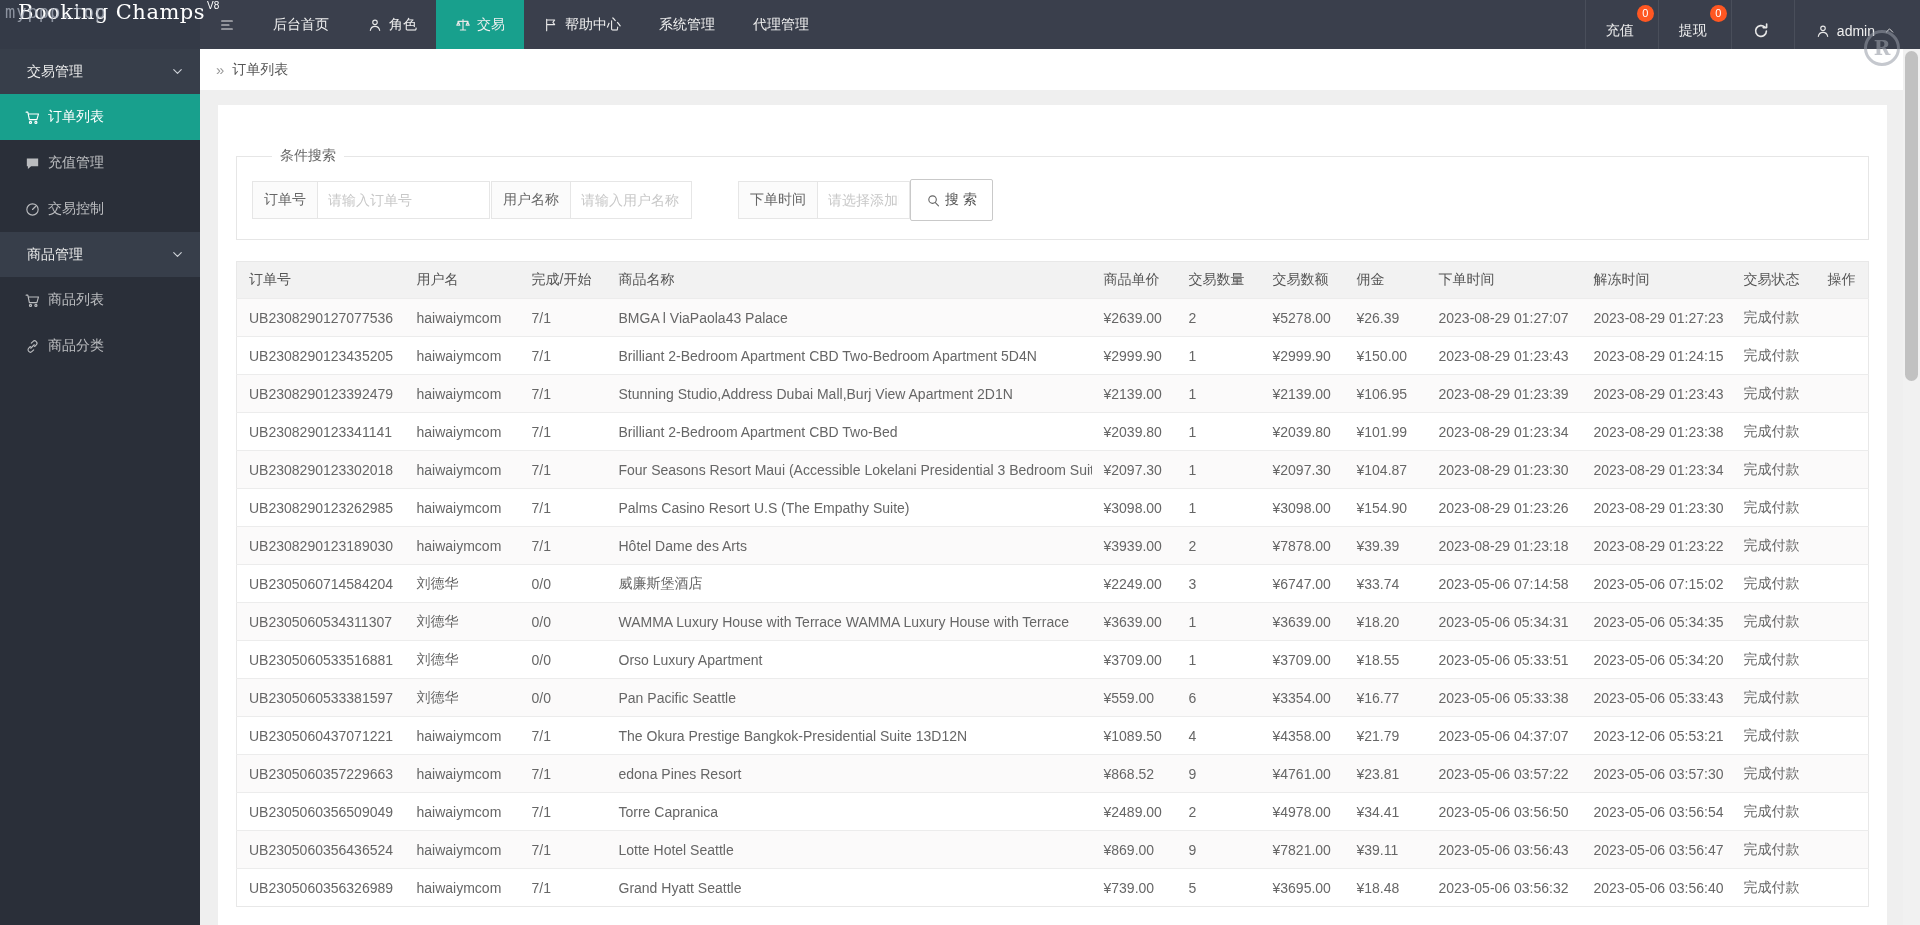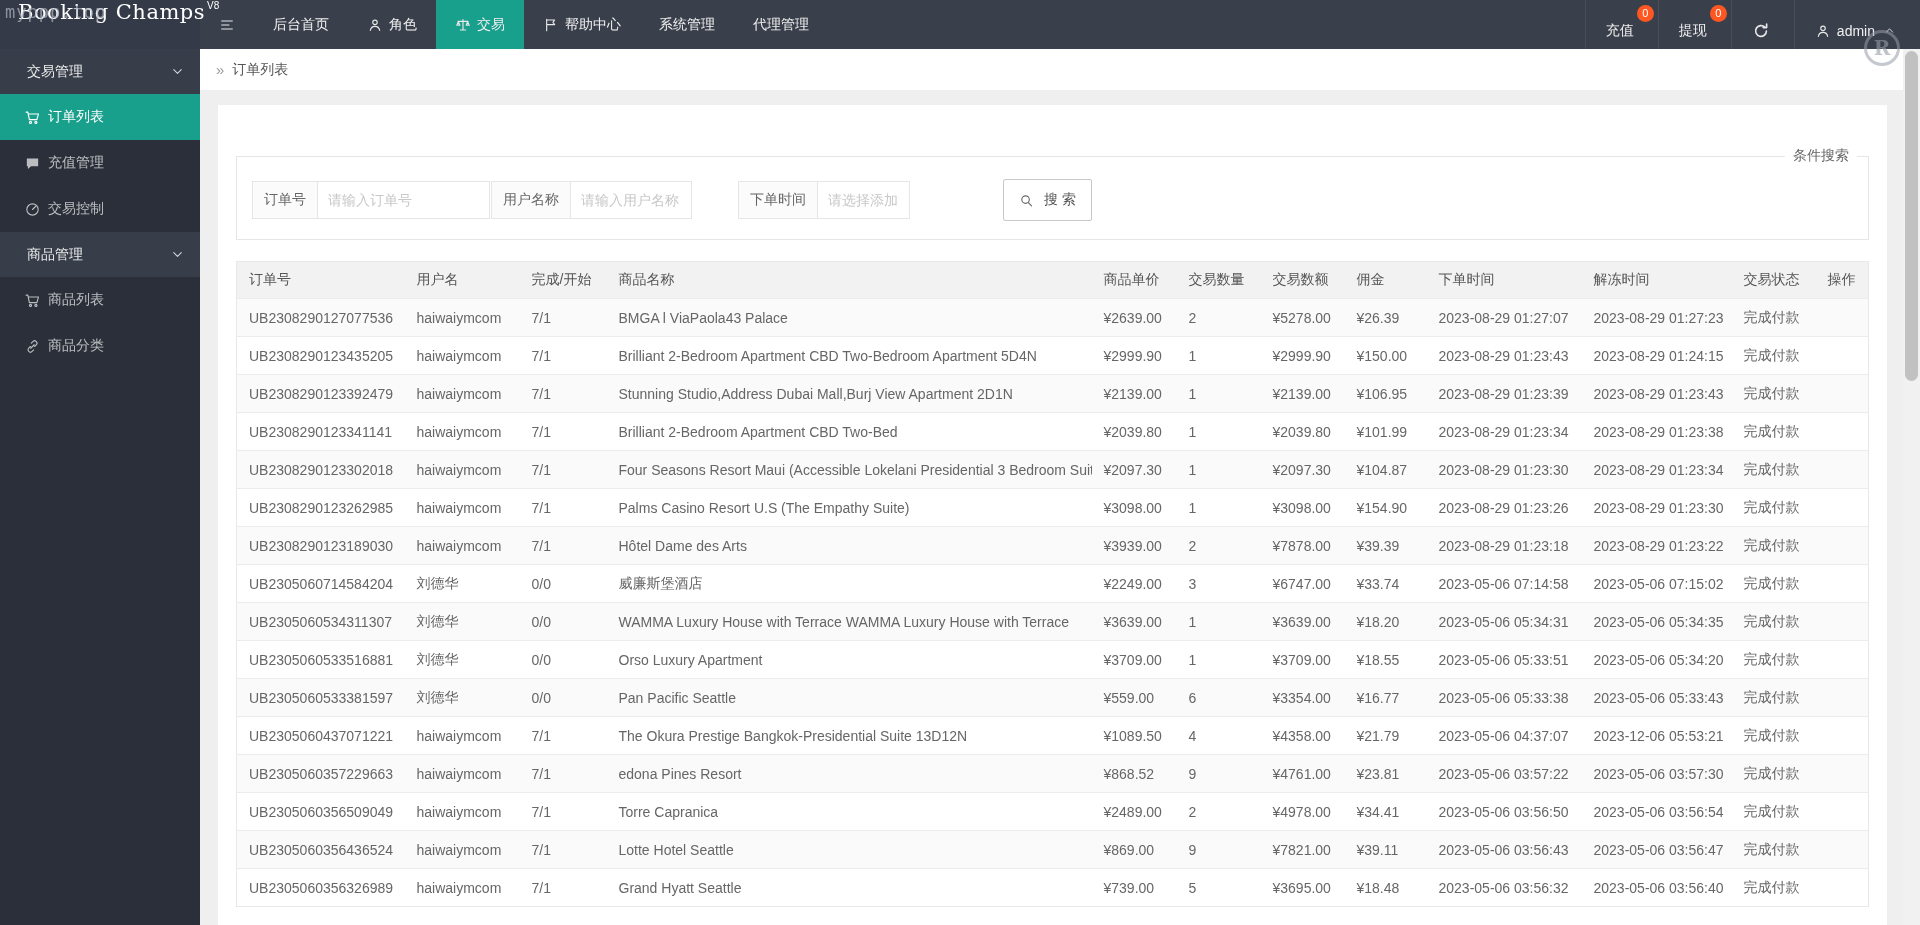--- a/index.html
+++ b/index.html
@@ -38,30 +38,30 @@
   
   .breadcrumb-bar { position:absolute; top:49px; left:200px; right:17px; height:41px; background:#fff; display:flex; align-items:center; padding-left:16px; font-size:14px; color:#555; z-index:1; }
   .crumb-sep { color:#999; margin-right:8px; font-size:15px; }
 
   
   .main { position:absolute; top:90px; left:200px; right:17px; bottom:0; background:#efefef; }
   .card { margin:15px 16px 0 18px; background:#fff; height:calc(100% - 15px); overflow:hidden; }
 
   
   fieldset.search-box { margin:42px 18px 0 18px; border:1px solid #e6e6e6; padding:10px 15px 18px; }
-  fieldset.search-box legend { margin-left:4px; padding:0 8px; font-size:14px; color:#666;text-align:right; }
+  fieldset.search-box legend { margin-left:20px; padding:0 8px; font-size:14px; color:#666; }
   .search-row { display:flex; align-items:center; margin-top:4px; }
   .ig { display:flex; align-items:stretch; height:38px; }
   .ig + .ig-g2 { margin-left:1px; }
   .ig-g3 { margin-left:46px; }
   .ig-label { display:flex; align-items:center; padding:0 11px; border:1px solid #e6e6e6; background:#fbfbfb; font-size:14px; color:#666; white-space:nowrap; }
   .ig input { border:1px solid #e6e6e6; border-left:none; outline:none; padding:0 10px; font-size:14px; color:#666; font-family:inherit; }
   .ig input::placeholder { color:#c8c8c8; }
   .ig-g1 input { width:172px; } .ig-g2 input { width:121px; } .ig-g3 input { width:92px; }
-  .search-btn { margin-left:93px; height:42px; padding:0 15px; background:#fff; border:1px solid #c9c9c9; border-radius:2px; font-size:14px; color:#555; display:flex; align-items:center; gap:10px; cursor:pointer; font-family:inherit; }
+  .search-btn { height:42px; padding:0 15px; background:#fff; border:1px solid #c9c9c9; border-radius:2px; font-size:14px; color:#555; display:flex; align-items:center; gap:4px; cursor:pointer; font-family:inherit; }
   .search-btn svg { width:15px; height:15px; stroke:#666; fill:none; stroke-width:1.8; stroke-linecap:round; }
 
   
   table.orders { margin:21px 18px 0 18px; border-collapse:collapse; table-layout:fixed; width:calc(100% - 36px); border:1px solid #e8e8e8; font-size:14px; }
   table.orders th { background:#f2f2f2; font-weight:normal; text-align:left; color:#555; height:37px; padding:0 12px; white-space:nowrap; overflow:hidden; }
   table.orders td { height:38px; padding:0 12px; color:#666; border-top:1px solid #ececec; white-space:nowrap; overflow:hidden; text-overflow:clip; }
   table.orders tbody tr:nth-child(odd) { background:#fbfafa; }
 
   
   .scrollbar { position:absolute; top:49px; right:0; bottom:0; width:17px; background:#f1f1f1; z-index:6; }

